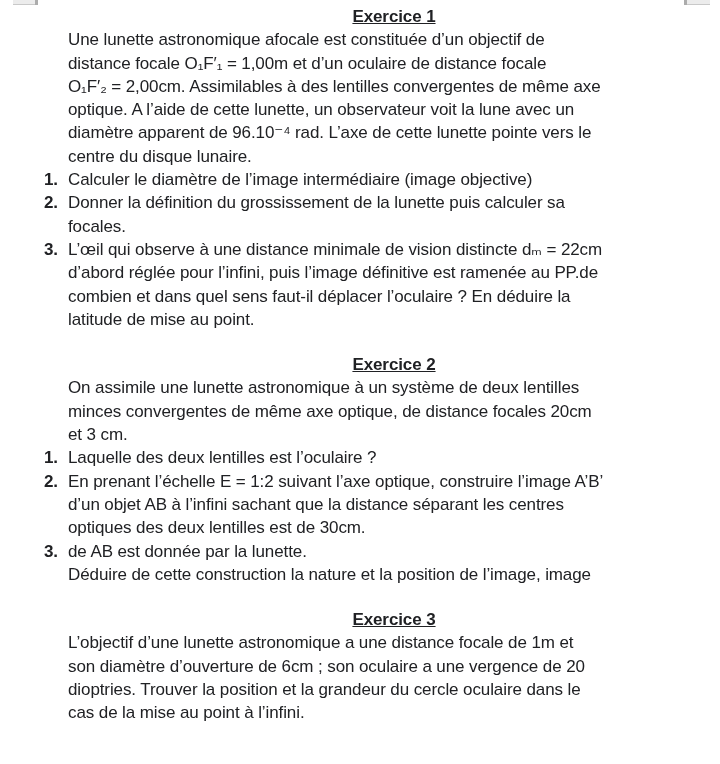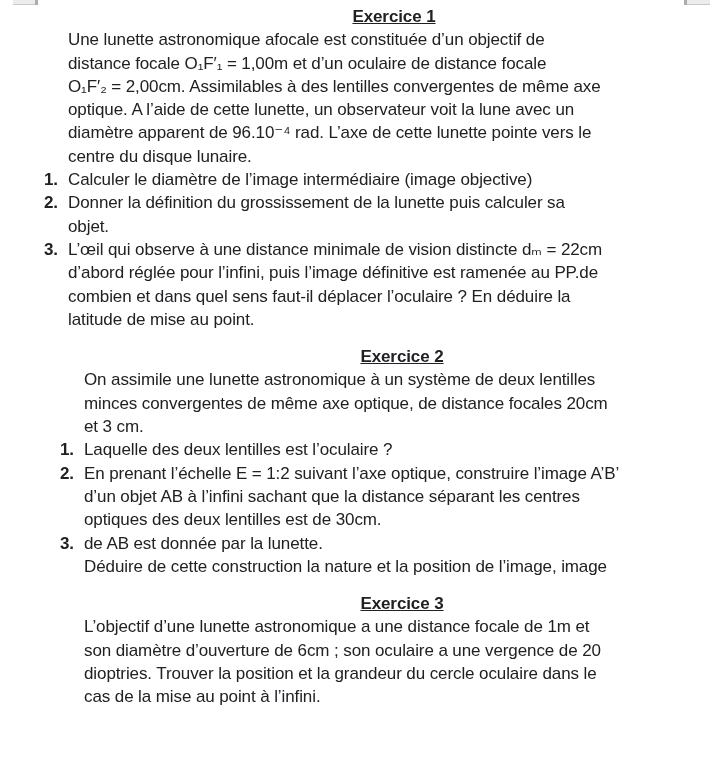--- a/index.html
+++ b/index.html
@@ -14,21 +14,21 @@
     font-family: "Liberation Sans", "DejaVu Sans", sans-serif;
     font-size: 17px;
     line-height: 23.3px;
     color: #202124;
     letter-spacing: -0.1px;
     position: relative;
   }
   .doc {
     padding-top: 5px;
   }
-  .section + .section { margin-top: 14px; padding-left: 16px; }
+  .section + .section { margin-top: 22px; }
   .heading {
     font-weight: 700;
     text-decoration: underline;
     margin-left: 68px;
     white-space: nowrap;
     text-align: center;
   }
   .pline {
     margin-left: 68px;
     white-space: nowrap;
@@ -82,21 +82,21 @@
     <div class="item">
       <span class="inum">1.</span>
       <span class="ilines">
         <div class="iline">Calculer le diamètre de l’image intermédiaire (image objective)</div>
       </span>
     </div>
     <div class="item">
       <span class="inum">2.</span>
       <span class="ilines">
         <div class="iline">Donner la définition du grossissement de la lunette puis calculer sa</div>
-        <div class="iline">objet.</div>
+        <div class="iline">focales.</div>
       </span>
     </div>
     <div class="item">
       <span class="inum">3.</span>
       <span class="ilines">
         <div class="iline">L’œil qui observe à une distance minimale de vision distincte dₘ = 22cm</div>
         <div class="iline">d’abord réglée pour l’infini, puis l’image définitive est ramenée au PP.de</div>
         <div class="iline">combien et dans quel sens faut-il déplacer l’oculaire ? En déduire la</div>
         <div class="iline">latitude de mise au point.</div>
       </span>

